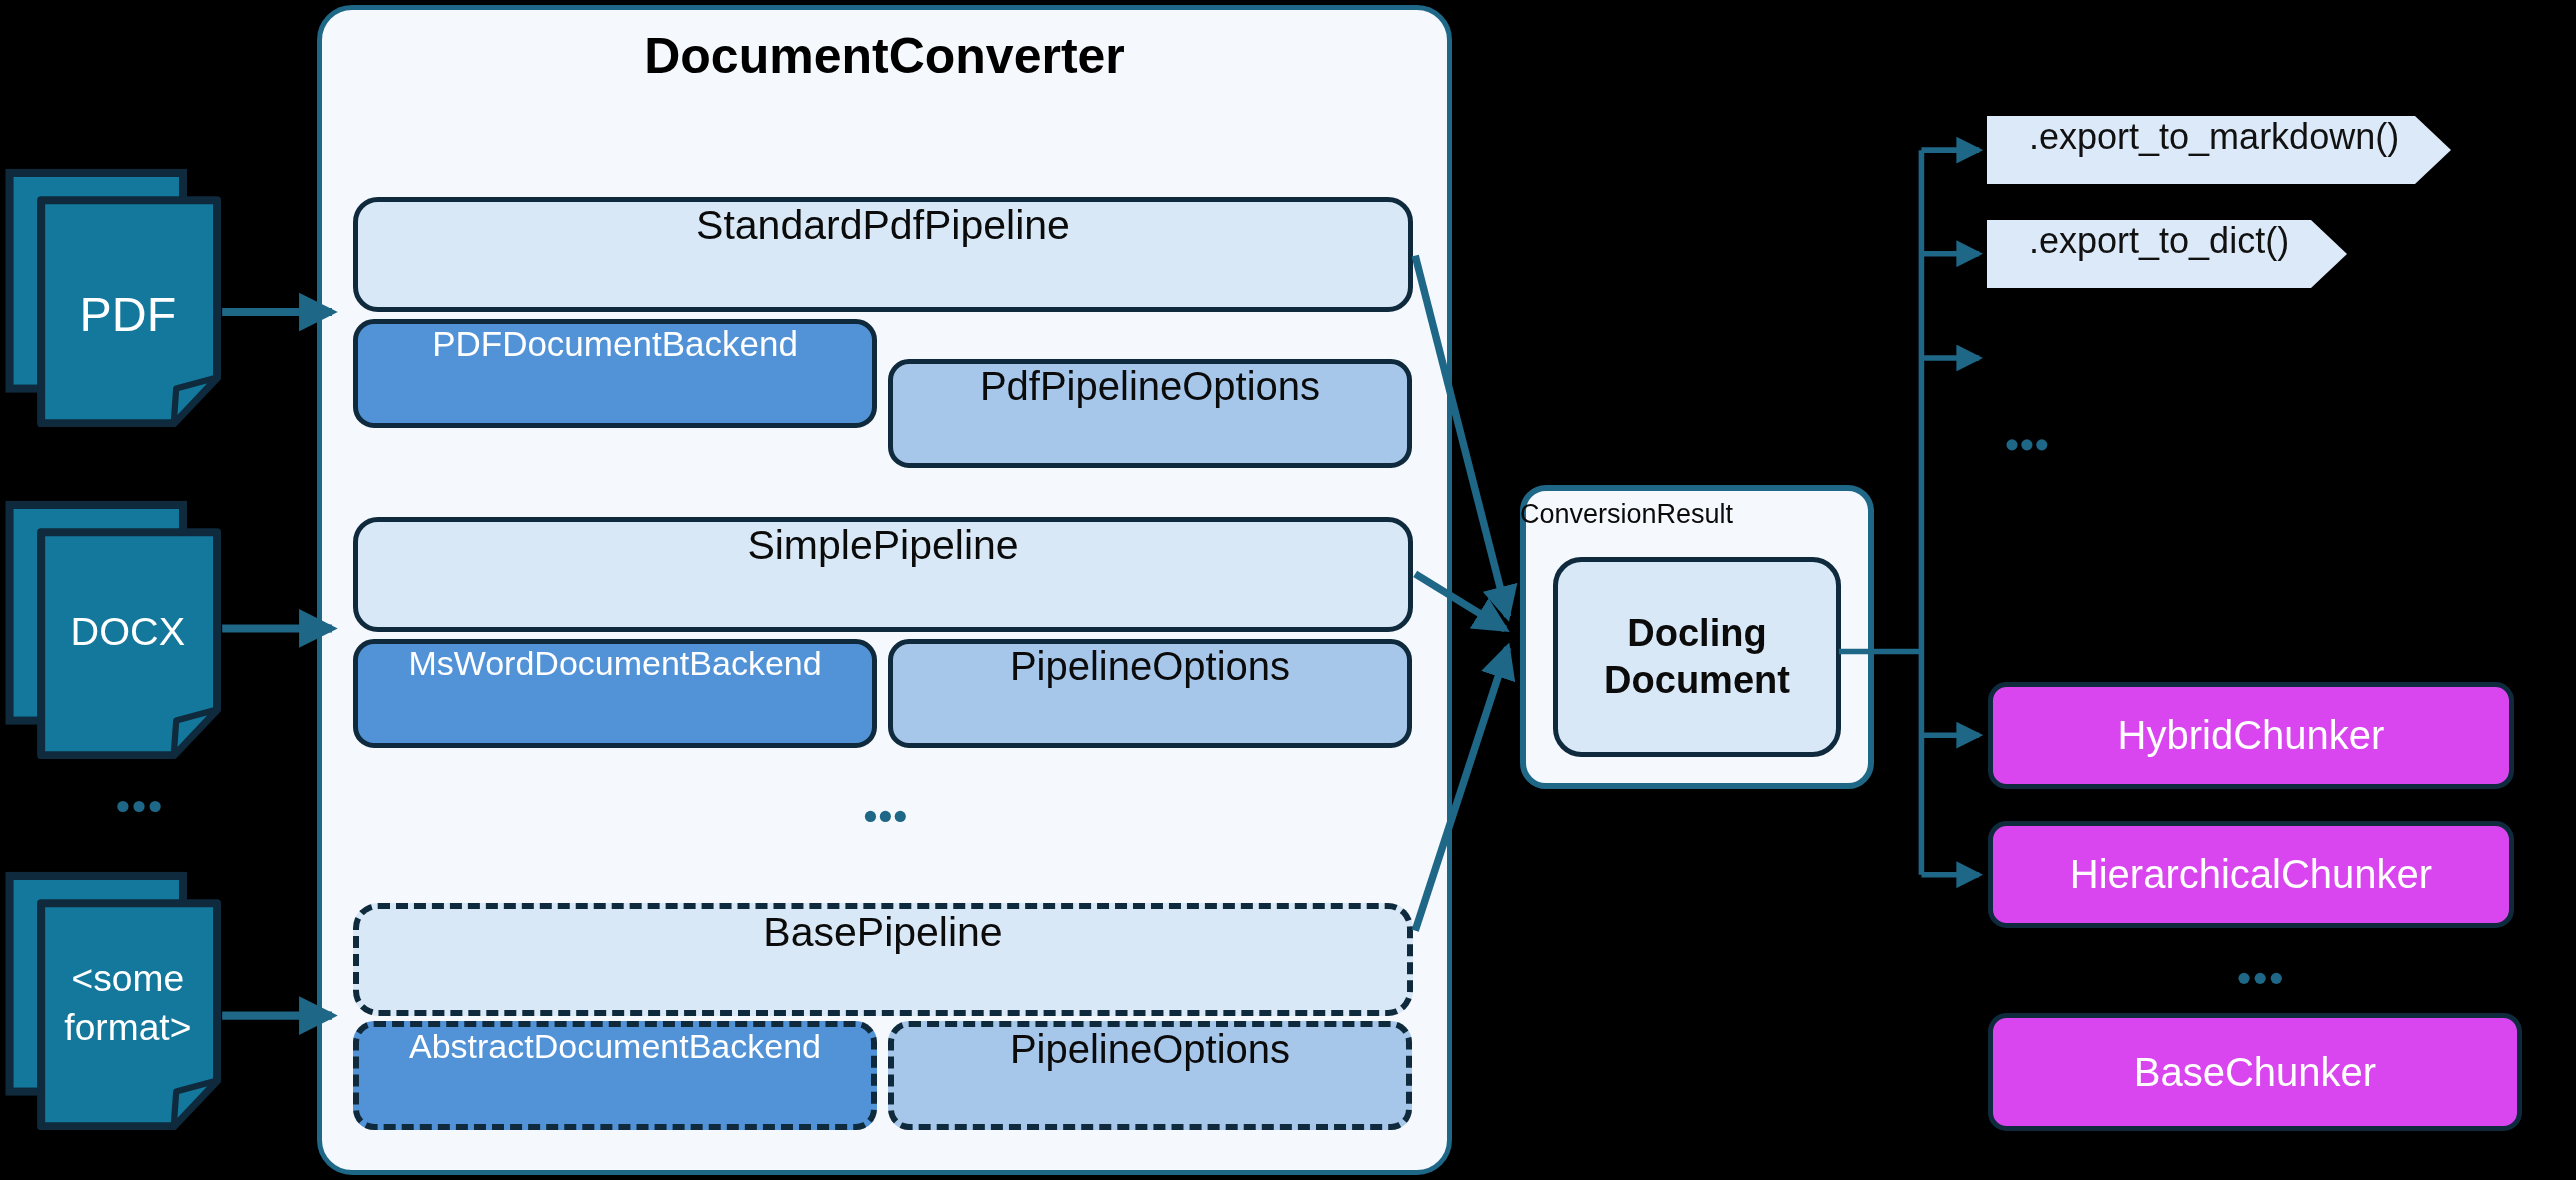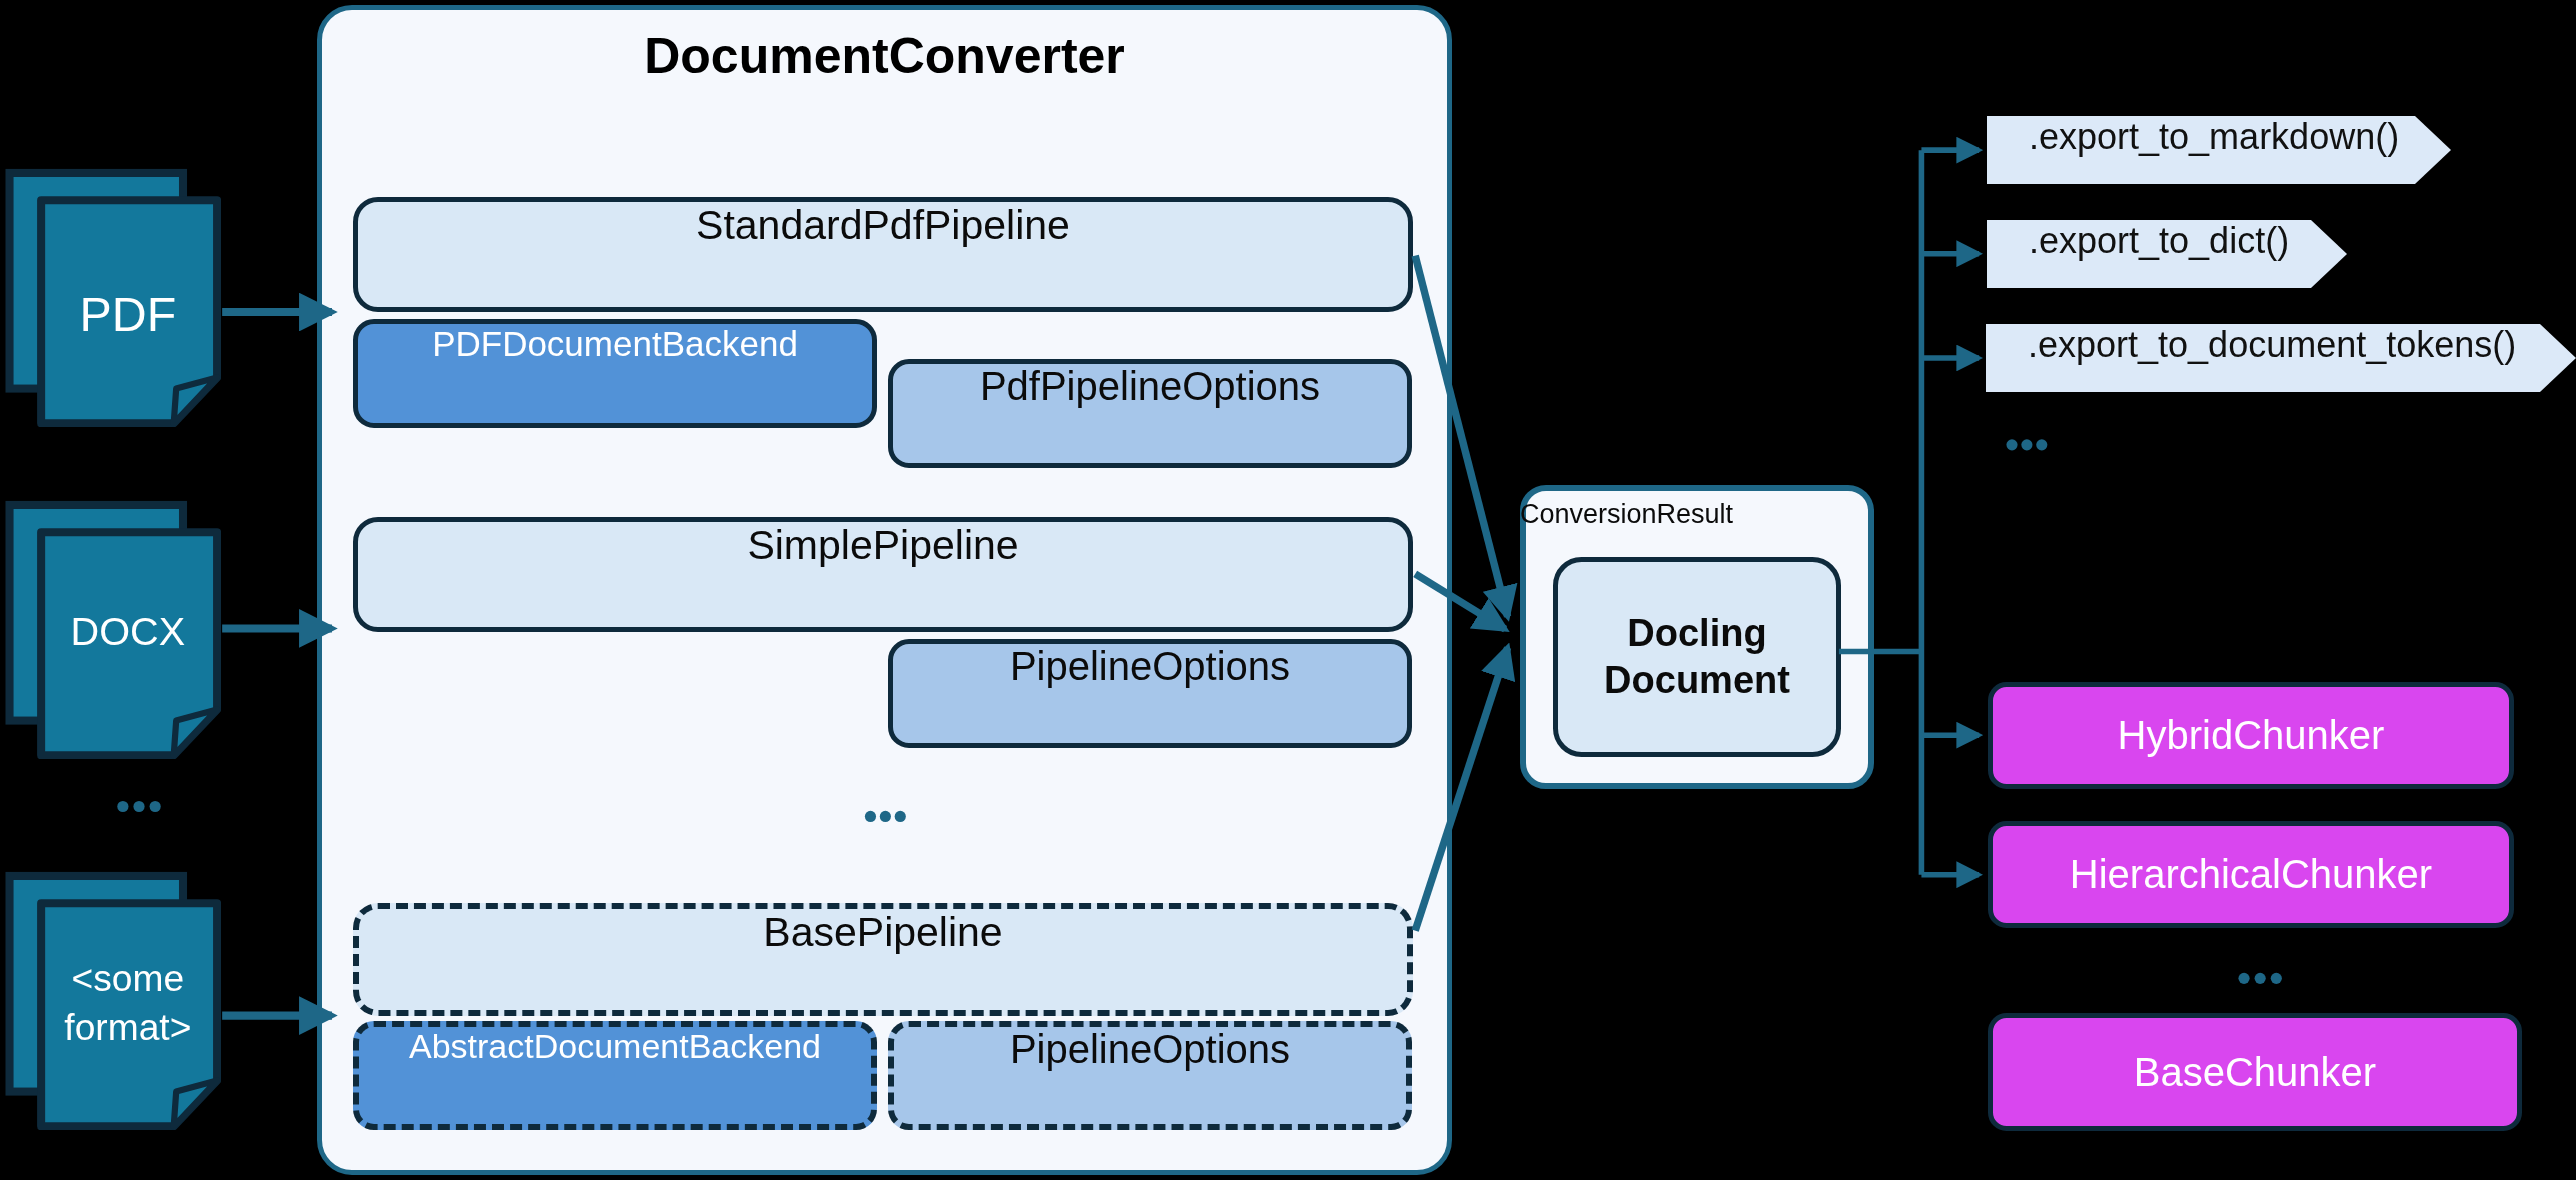--- a/index.html
+++ b/index.html
@@ -71,20 +71,23 @@
   <div class="box backend" style="left:353px;top:319px;width:524px;height:109px;">
     <span>PDFDocumentBackend</span>
   </div>
   <div class="box options" style="left:888px;top:319px;width:524px;height:109px;margin-top:40px;">
     <span>PdfPipelineOptions</span>
   </div>
 
   <div class="box hdr" style="left:353px;top:517px;width:1060px;height:115px;">
     <span>SimplePipeline</span>
   </div>
+  <div class="box backend" style="left:353px;top:639px;width:524px;height:109px;font-size:34px;">
+    <span>MsWordDocumentBackend</span>
+  </div>
   <div class="box options" style="left:888px;top:639px;width:524px;height:109px;">
     <span>PipelineOptions</span>
   </div>
 
   <div class="box hdr dashedb" style="left:353px;top:903px;width:1060px;height:113px;">
     <span>BasePipeline</span>
   </div>
   <div class="box backend dashedb" style="left:353px;top:1021px;width:524px;height:109px;font-size:34px;">
     <span>AbstractDocumentBackend</span>
   </div>
@@ -97,23 +100,20 @@
   <div id="cr-doc" class="abs">
     <span>Docling</span>
     <span>Document</span>
   </div>
 
   <div class="pennant" style="left:1987px;top:116px;width:464px;height:68px;">
     <span>.export_to_markdown()</span>
   </div>
   <div class="pennant" style="left:1987px;top:220px;width:360px;height:68px;">
     <span>.export_to_dict()</span>
-  </div>
-  <div class="pennant" style="left:1986px;top:324px;width:590px;height:68px;">
-    <span>.export_to_document_tokens()</span>
   </div>
 
   <div class="chunker" style="left:1988px;top:682px;width:526px;height:107px;">
     <span>HybridChunker</span>
   </div>
   <div class="chunker" style="left:1988px;top:821px;width:526px;height:107px;">
     <span>HierarchicalChunker</span>
   </div>
   <div class="chunker dashedb" style="left:1988px;top:1013px;width:534px;height:118px;">
     <span>BaseChunker</span>

